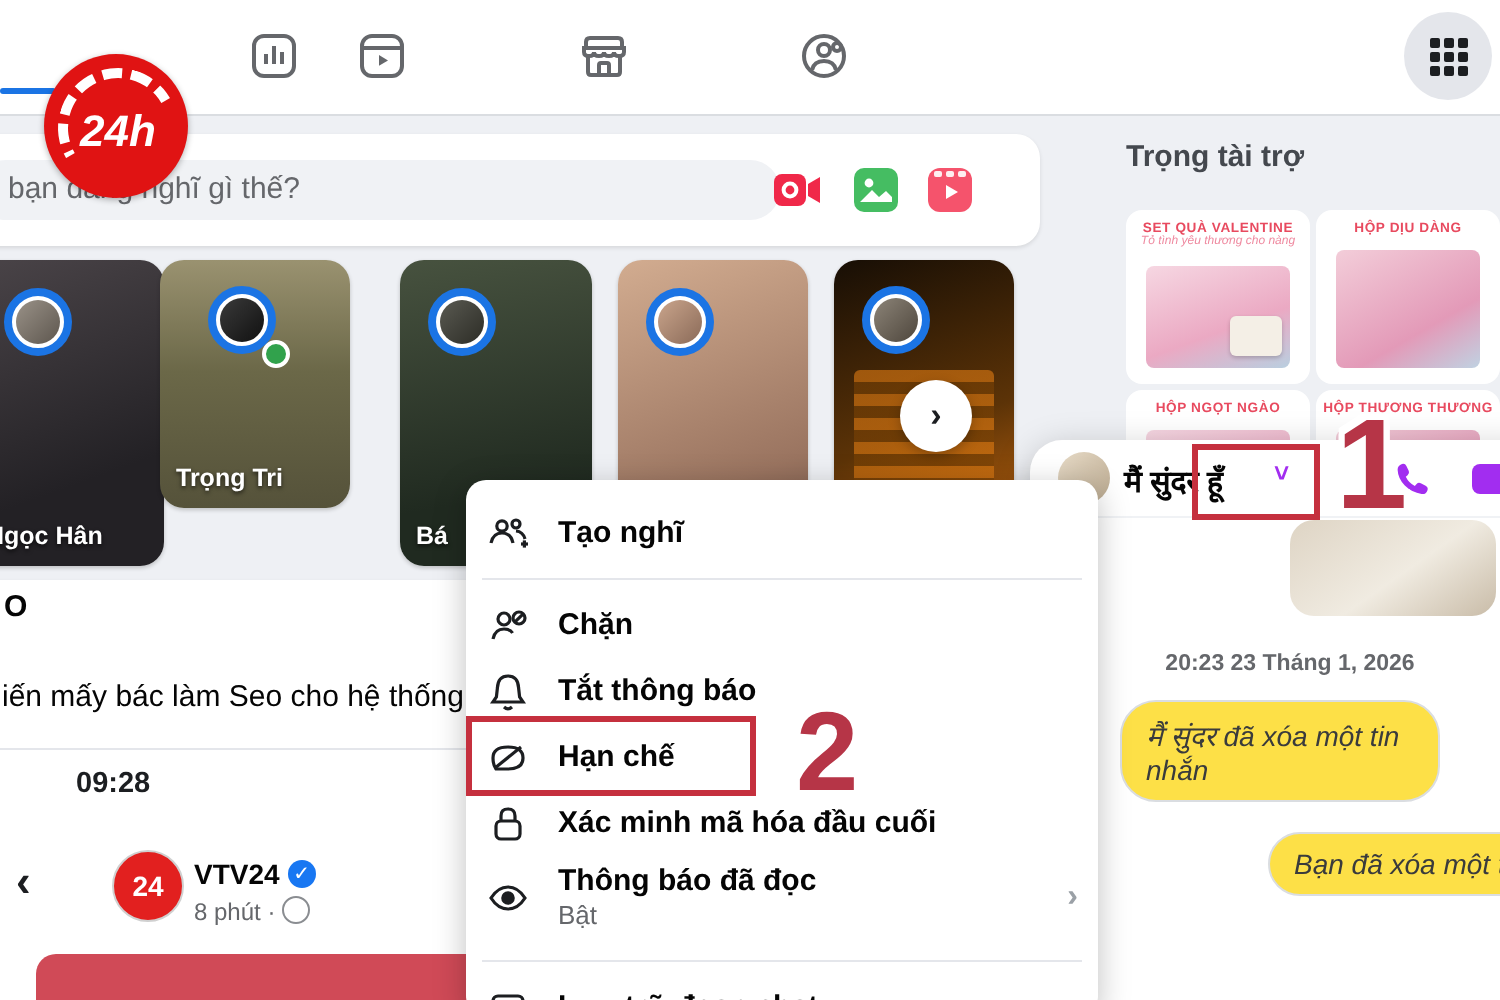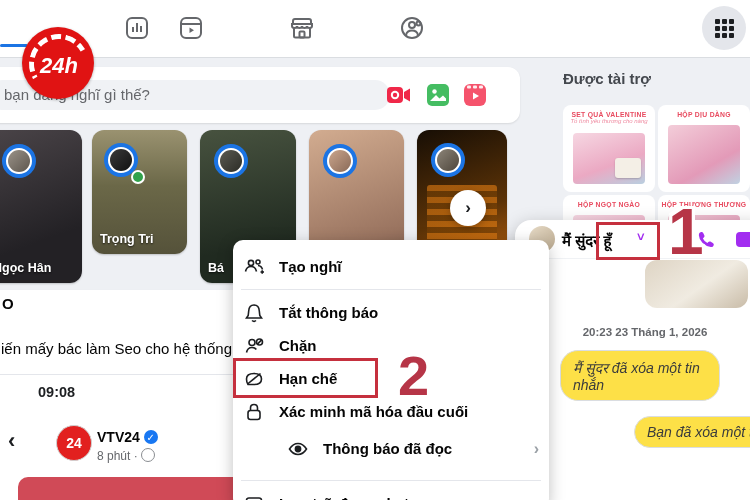--- a/index.html
+++ b/index.html
@@ -151,21 +151,21 @@
     </div>
   </div>
 
   <div class="abs story" style="left:-15px;top:130px;width:97px;height:153px;background:linear-gradient(160deg,#4a4448,#232125 70%);">
     <div class="label">Ngọc Hân</div>
   </div>
   <div class="abs ring" style="left:2px;top:144px;z-index:2;">
       <div class="ph"></div>
     </div>
 
-  <div class="abs story" style="left:92px;top:130px;width:95px;height:124px;background:linear-gradient(180deg,#9a9270 0%,#6b6848 45%,#55523a 100%);">
+  <div class="abs story" style="left:80px;top:130px;width:95px;height:124px;background:linear-gradient(180deg,#9a9270 0%,#6b6848 45%,#55523a 100%);">
     <div class="label">Trọng Tri</div>
   </div>
   <div class="abs ring" style="left:104px;top:143px;z-index:2;">
       <div class="ph" style="background:linear-gradient(135deg,#3a3a3a,#111);"></div>
     </div>
   <div class="abs greendot" style="left:131px;top:170px;z-index:3;"></div>
 
   <div class="abs story" style="left:200px;top:130px;width:96px;height:153px;background:linear-gradient(170deg,#47523f,#202a20 75%);">
     <div class="label">Bá</div>
   </div>
@@ -188,39 +188,39 @@
     </div>
 
   <div class="abs nextbtn" style="left:450px;top:190px;z-index:6;">
     <span>›</span>
   </div>
 
   <div class="abs card" style="left:-24px;top:290px;width:544px;height:230px;border-radius:12px 12px 0 0;">
     <div class="abs" style="left:26px;top:5px;font-weight:bold;font-size:15px;color:#050505;">O</div>
     <div class="abs posttext" style="left:25px;top:50px;">iến mấy bác làm Seo cho hệ thống này</div>
     <div class="abs" style="left:24px;top:84px;width:520px;height:1px;background:#e4e6eb;"></div>
-    <div class="abs" style="left:62px;top:94px;font-weight:bold;font-size:14.5px;color:#1c1e21;">09:08</div>
+    <div class="abs" style="left:62px;top:94px;font-weight:bold;font-size:14.5px;color:#1c1e21;">09:28</div>
     <div class="abs" style="left:32px;top:138px;font-size:22px;color:#1c1e21;font-weight:bold;">‹</div>
     <div class="abs vtvlogo" style="left:80px;top:135px;justify-content:center;">
       <span>24</span>
     </div>
     <div class="abs" style="left:121px;top:139px;font-weight:bold;font-size:14px;color:#050505;display:flex;align-items:center;gap:4px;">
       <span>VTV24</span>
       <span class="verified">
           <span>✓</span>
         </span>
     </div>
     <div class="abs meta" style="left:121px;top:156px;font-size:12px;white-space:nowrap;">
       <span>8 phút ·</span>
       <span class="globe" style="border-color:#8a8d91;"></span>
     </div>
     <div class="abs banner" style="left:42px;top:187px;width:502px;height:43px;"></div>
   </div>
 
-  <div class="abs sp-title" style="left:563px;top:70px;">Được tài trợ</div>
+  <div class="abs sp-title" style="left:563px;top:70px;">Trọng tài trợ</div>
 
   <div class="abs prod" style="left:563px;top:105px;width:92px;height:87px;">
     <div class="plabel">SET QUÀ VALENTINE</div>
     <div class="pscript">Tỏ tình yêu thương cho nàng</div>
     <div class="pimg" style="top:28px;"></div>
     <div class="bag"></div>
   </div>
   <div class="abs prod" style="left:658px;top:105px;width:92px;height:87px;">
     <div class="plabel">HỘP DỊU DÀNG</div>
     <div class="pimg" style="top:20px;background:linear-gradient(150deg,#f3cdd9,#e39ab8 65%,#c0d2e2);"></div>
@@ -273,68 +273,69 @@
         </svg>
       </span>
       <span>Tạo nghĩ</span>
     </div>
 
     <div class="mdiv"></div>
 
     <div class="mi">
       <span class="ic">
         <svg width="22" height="22" viewBox="0 0 22 22" fill="none" stroke="#1c1e21" stroke-width="1.6">
-          <path d="M11 3 Q16 3 16.3 9 L16.8 13.5 L18.5 16 H3.5 L5.2 13.5 L5.7 9 Q6 3 11 3 Z"></path>
-          <path d="M9 18.5 Q11 20.3 13 18.5"></path>
-        </svg>
-      </span>
-      <span>Tắt thông báo</span>
-    </div>
-
-    <div class="mi">
-      <span class="ic">
-        <svg width="22" height="22" viewBox="0 0 22 22" fill="none" stroke="#1c1e21" stroke-width="1.6">
           <circle cx="9" cy="7.5" r="3"></circle>
           <path d="M3.5 17.5 Q4.5 12.5 9 12.5 Q12 12.5 13.3 14.5"></path>
           <circle cx="16.5" cy="7" r="3"></circle>
             <line x1="14.4" y1="9.1" x2="18.6" y2="4.9"></line>
         </svg>
       </span>
       <span>Chặn</span>
     </div>
 
     <div class="mi">
       <span class="ic">
         <svg width="22" height="22" viewBox="0 0 22 22" fill="none" stroke="#1c1e21" stroke-width="1.6">
+          <path d="M11 3 Q16 3 16.3 9 L16.8 13.5 L18.5 16 H3.5 L5.2 13.5 L5.7 9 Q6 3 11 3 Z"></path>
+          <path d="M9 18.5 Q11 20.3 13 18.5"></path>
+        </svg>
+      </span>
+      <span>Tắt thông báo</span>
+    </div>
+
+    <div class="mi">
+      <span class="ic">
+        <svg width="22" height="22" viewBox="0 0 22 22" fill="none" stroke="#1c1e21" stroke-width="1.6">
           <path d="M3.5 11 Q3.5 5.5 11 5.5 Q18.5 5.5 18.5 11 Q18.5 16.5 11 16.5 L5 16.5 Q3.5 14.5 3.5 11 Z"></path>
           <line x1="4.5" y1="16" x2="17.5" y2="5.5"></line>
         </svg>
       </span>
       <span>Hạn chế</span>
     </div>
 
     <div class="mi">
       <span class="ic">
         <svg width="22" height="22" viewBox="0 0 22 22" fill="none" stroke="#1c1e21" stroke-width="1.6">
           <rect x="5" y="9.5" width="12" height="9" rx="2.5"></rect>
           <path d="M7.5 9.5 V7 Q7.5 3.5 11 3.5 Q14.5 3.5 14.5 7 V9.5"></path>
         </svg>
       </span>
       <span>Xác minh mã hóa đầu cuối</span>
     </div>
 
-    <div class="mi" style="height:42px;margin-left:44px;">
+    <div class="mi" style="height:42px;">
       <span class="ic">
         <svg width="22" height="22" viewBox="0 0 22 22" fill="none" stroke="#1c1e21" stroke-width="1.6">
           <path d="M2.5 11 Q6 5.5 11 5.5 Q16 5.5 19.5 11 Q16 16.5 11 16.5 Q6 16.5 2.5 11 Z"></path>
           <circle cx="11" cy="11" r="2.6" fill="#1c1e21"></circle>
         </svg>
       </span>
       <span style="display:flex;flex-direction:column;line-height:1.25;">
         <span>Thông báo đã đọc</span>
+        <span class="sub">Bật</span>
       </span>
       <span class="chev" style="margin-left:auto;">›</span>
     </div>
 
     <div class="mdiv" style="margin-top:10px;"></div>
 
     <div class="mi">
       <span class="ic">
         <svg width="22" height="22" viewBox="0 0 22 22" fill="none" stroke="#1c1e21" stroke-width="1.6">
           <rect x="3.5" y="5" width="15" height="13" rx="2.5"></rect>

